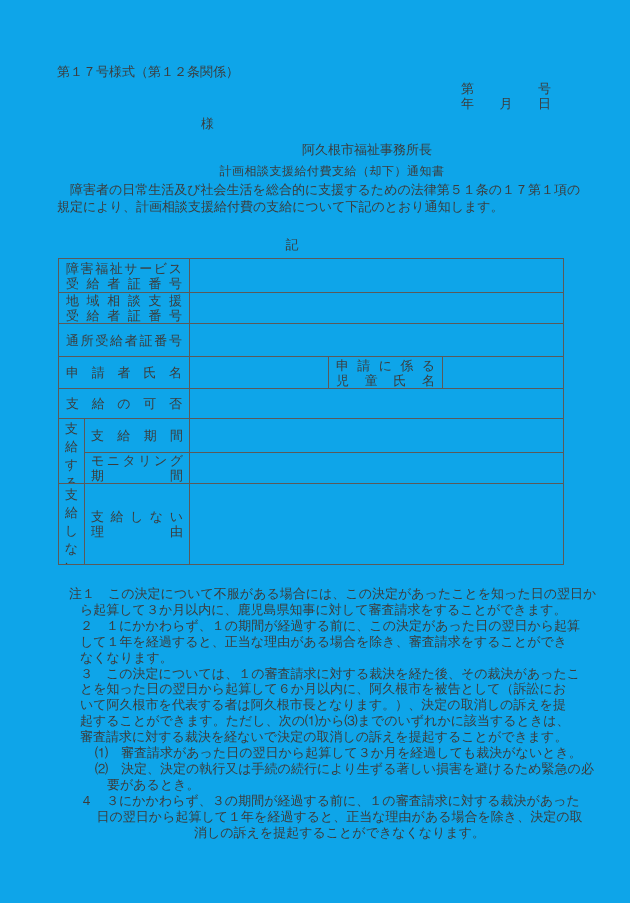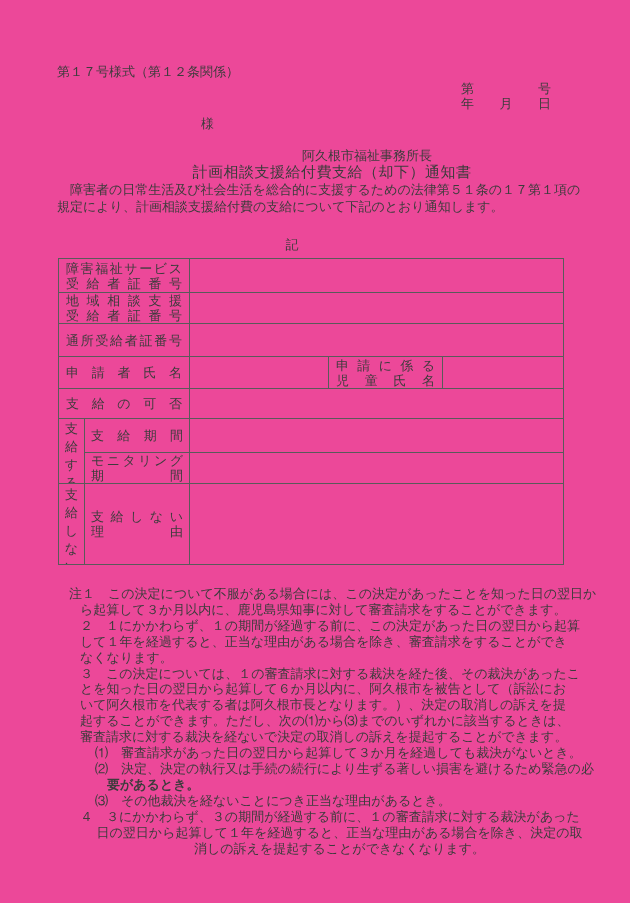--- a/index.html
+++ b/index.html
@@ -1,27 +1,27 @@
 <!DOCTYPE html>
 <html><head>
 <meta charset="utf-8">
 <style>
   html,body{margin:0;padding:0;background:#e8e8e8;}
   .page{
-    position:relative;width:630px;height:903px;background:#ec4899;
+    position:relative;width:630px;height:903px;background:#0ea5e9;
     font-family:"Liberation Serif","DejaVu Serif",serif;
     color:#3c3c3c;font-size:13px;overflow:hidden;
   }
   .abs{position:absolute;white-space:nowrap;}
   .form-no{left:57px;top:63px;}
   .doc-no{left:461px;top:81px;width:90px;}
   .doc-date{left:461px;top:96px;width:90px;}
   .addressee{left:201px;top:115px;}
-  .issuer{left:302px;top:147px;}
-  .doc-title{left:37px;top:163px;width:590px;text-align:center;font-size:15px;letter-spacing:0.5px;}
+  .issuer{left:302px;top:141px;}
+  .doc-title{left:37px;top:163px;width:590px;text-align:center;font-size:12px;letter-spacing:0.5px;}
   .body-par{left:57px;top:181px;width:525px;line-height:17.2px;}
   .record{left:0;top:236px;width:584px;text-align:center;}
   
   .dist{display:flex;justify-content:space-between;line-height:15px;}
   
   .form-table{
     position:absolute;left:58px;top:258px;width:505px;
     border-collapse:collapse;table-layout:fixed;
   }
   .form-table td{border:1px solid #5a5a5a;padding:0;vertical-align:middle;overflow:hidden;}
@@ -33,21 +33,21 @@
   .vdist{display:flex;flex-direction:column;justify-content:space-evenly;align-items:center;margin:0 auto;}
   .vgrant{height:62px;}
   .vdeny{height:77px;}
   
   .notes{left:57px;top:586px;width:533px;}
   .nl{white-space:nowrap;line-height:15.9px;margin-left:12px;}
   .i0{padding-left:0;}
   .i1{padding-left:11px;}
   .i2{padding-left:20px;text-align:center;}
   .i3{padding-left:26px;}
-  .i4{padding-left:38px;font-weight:bold;}
+  .i4{padding-left:38px;}
 </style>
 </head>
 <body>
 
 <div class="page">
 
   <div class="abs form-no">第１７号様式（第１２条関係）</div>
 
   <div class="abs doc-no dist">
       <span>第</span>
@@ -252,19 +252,18 @@
     <div class="nl i1">して１年を経過すると、正当な理由がある場合を除き、審査請求をすることができ</div>
     <div class="nl i1">なくなります。</div>
     <div class="nl i1">３　この決定については、１の審査請求に対する裁決を経た後、その裁決があったこ</div>
     <div class="nl i1">とを知った日の翌日から起算して６か月以内に、阿久根市を被告として（訴訟にお</div>
     <div class="nl i1">いて阿久根市を代表する者は阿久根市長となります。）、決定の取消しの訴えを提</div>
     <div class="nl i1">起することができます。ただし、次の⑴から⑶までのいずれかに該当するときは、</div>
     <div class="nl i1">審査請求に対する裁決を経ないで決定の取消しの訴えを提起することができます。</div>
     <div class="nl i3">⑴　審査請求があった日の翌日から起算して３か月を経過しても裁決がないとき。</div>
     <div class="nl i3">⑵　決定、決定の執行又は手続の続行により生ずる著しい損害を避けるため緊急の必</div>
     <div class="nl i4">要があるとき。</div>
-    <div class="nl i3">⑶　その他裁決を経ないことにつき正当な理由があるとき。</div>
     <div class="nl i1">４　３にかかわらず、３の期間が経過する前に、１の審査請求に対する裁決があった</div>
     <div class="nl i2">日の翌日から起算して１年を経過すると、正当な理由がある場合を除き、決定の取</div>
     <div class="nl i2">消しの訴えを提起することができなくなります。</div>
   </div>
 
 </div>
 
 </body></html>

